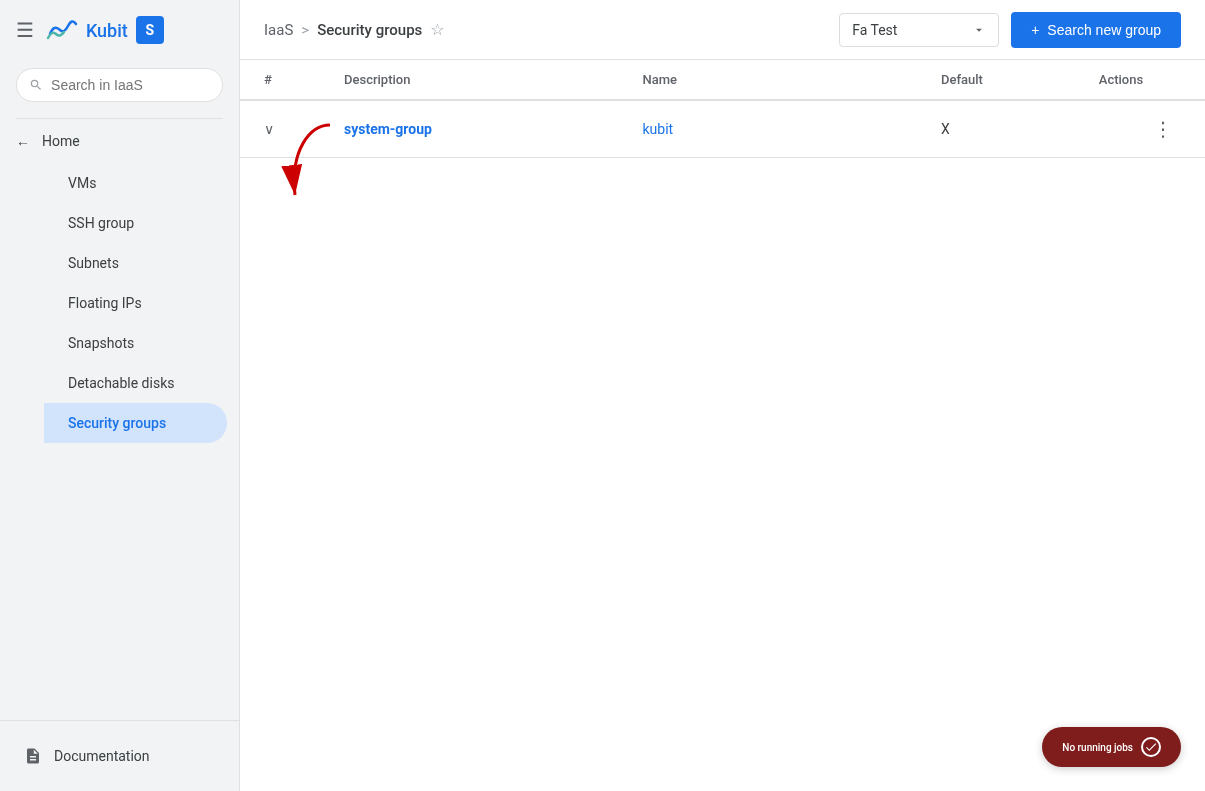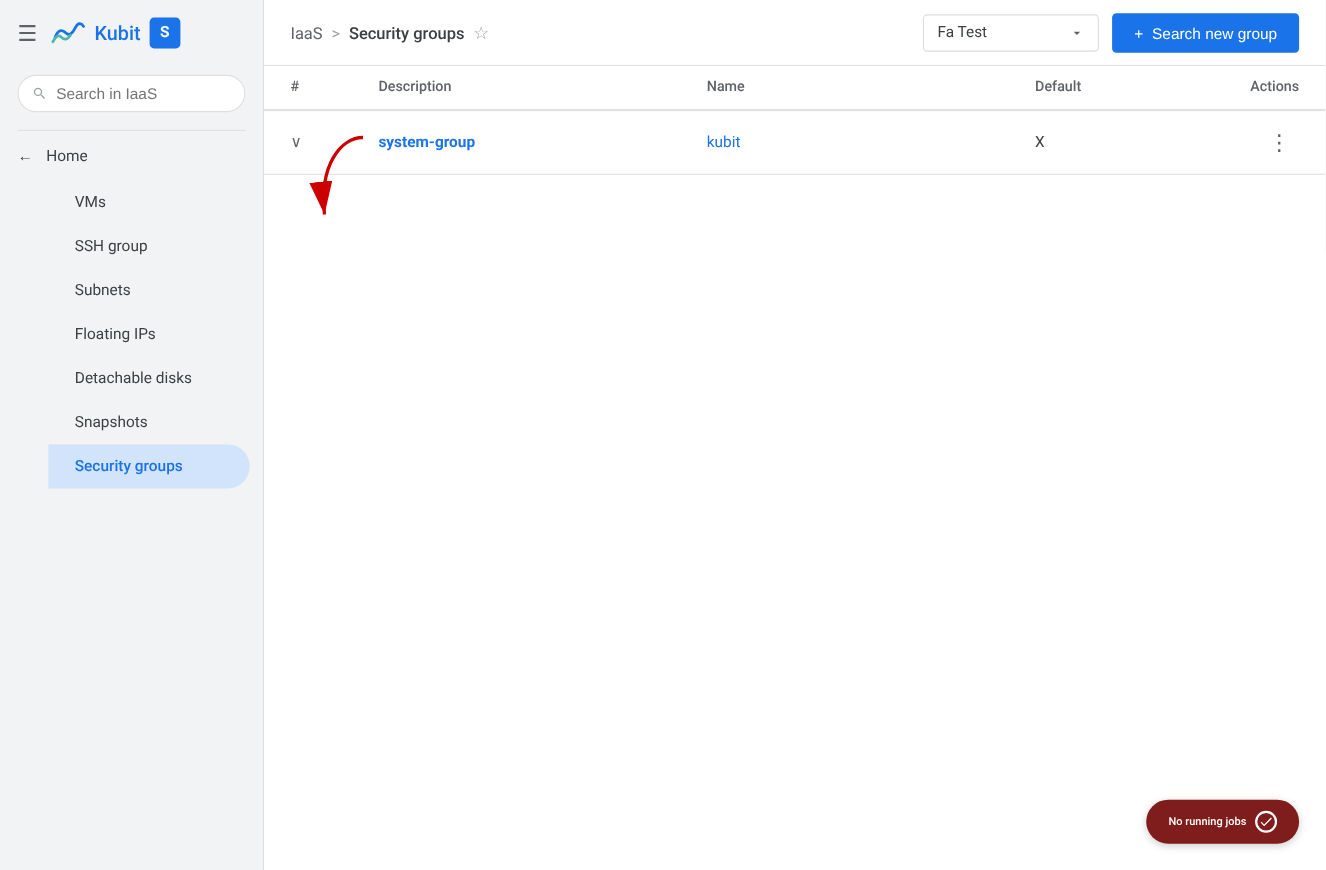--- a/index.html
+++ b/index.html
@@ -366,30 +366,38 @@
     <div class="nav-item">
       <span>SSH group</span>
     </div>
     <div class="nav-item">
       <span>Subnets</span>
     </div>
     <div class="nav-item">
       <span>Floating IPs</span>
     </div>
     <div class="nav-item">
+      <span>Snapshots</span>
+    </div>
+    <div class="nav-item">
       <span>Detachable disks</span>
-    </div>
-    <div class="nav-item">
-      <span>Snapshots</span>
     </div>
     <div class="nav-item active">
       <span>Security groups</span>
     </div>
   </nav>
 
+  <div class="sidebar-footer">
+    <div class="doc-item">
+      <svg width="18" height="18" viewBox="0 0 24 24" fill="#5f6368">
+        <path d="M14 2H6c-1.1 0-1.99.9-1.99 2L4 20c0 1.1.89 2 1.99 2H18c1.1 0 2-.9 2-2V8l-6-6zm2 16H8v-2h8v2zm0-4H8v-2h8v2zm-3-5V3.5L18.5 9H13z"></path>
+      </svg>
+      <span>Documentation</span>
+    </div>
+  </div>
 </div>
 
 <div class="main">
 
   <div class="top-bar">
     <div class="breadcrumb">
       <span class="breadcrumb-iaas">IaaS</span>
       <span class="breadcrumb-sep">&gt;</span>
       <span class="breadcrumb-current">Security groups</span>
       <span class="breadcrumb-star">☆</span>
@@ -418,21 +426,21 @@
       </defs>
       <path d="M 60 5 C 40 5, 20 30, 25 75" stroke="#cc0000" stroke-width="3" fill="none" marker-end="url(#arrowhead)"></path>
     </svg>
 
     <div class="table-container">
       <div class="table-header">
         <div>#</div>
         <div>Description</div>
         <div>Name</div>
         <div>Default</div>
-        <div style="text-align:right">Actions</div>
+        <div style="text-align:center">Actions</div>
       </div>
 
       <div class="table-row">
         <div class="row-expand">
           <span>∨</span>
         </div>
         <div class="row-name">system-group</div>
         <div class="row-desc">kubit</div>
         <div class="row-default">X</div>
         <div class="row-actions">

